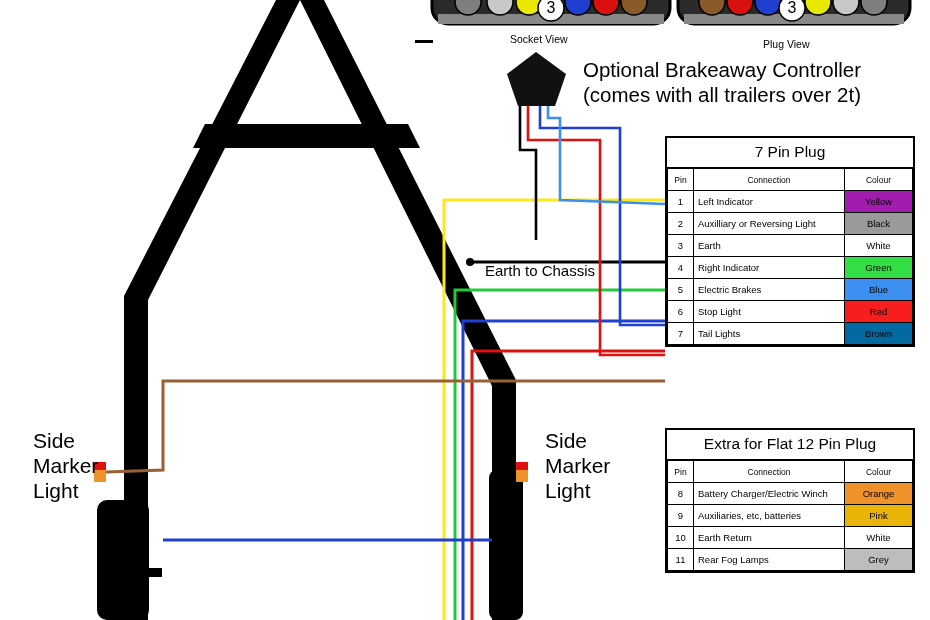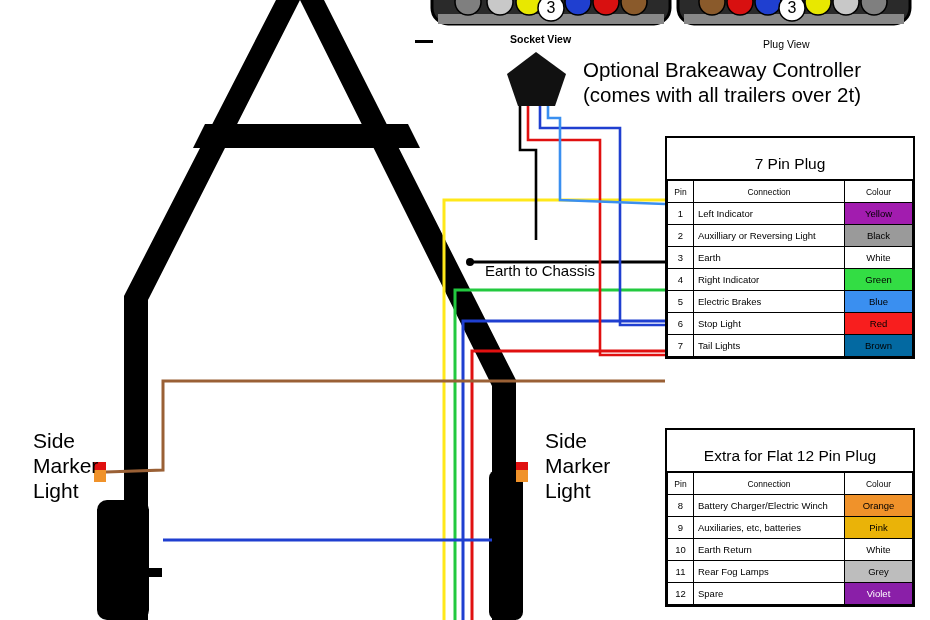--- a/index.html
+++ b/index.html
@@ -13,21 +13,21 @@
   #stage{position:absolute;left:0;top:0;width:930px;height:620px;}
   svg.layer{position:absolute;left:0;top:0;width:930px;height:620px;}
 
   
   .lbl{position:absolute;color:#000;}
   .brakeaway{
     left:583px;top:57px;width:340px;
     font-size:20.5px;line-height:25px;
   }
   .socket-view{
-    left:510px;top:33px;font-size:10.5px;font-weight:bold;
+    left:510px;top:33px;font-size:10.5px;
   }
   .plug-view{
     left:763px;top:38px;font-size:10.5px;
   }
   .earth-chassis{
     left:485px;top:262px;font-size:15px;
   }
   .side-left{
     left:33px;top:428px;font-size:21px;line-height:25px;
   }
@@ -43,21 +43,20 @@
     box-sizing:border-box;
   }
   #table-7pin{left:665px;top:136px;width:250px;}
   #table-12pin{left:665px;top:428px;width:250px;}
 
   .tbl .title{
     text-align:center;
     font-size:15.5px;
     padding:5px 0 6px 0;
     border-bottom:1.5px solid #000;
-    margin-top:12px;
   }
   .tbl table{
     border-collapse:collapse;
     width:100%;
     font-size:9.5px;
     table-layout:fixed;
   }
   .tbl th,.tbl td{
     border:1px solid #000;
     padding:0 4px;
@@ -262,22 +261,17 @@
           <tr>
             <td class="col-pin">10</td>
             <td class="col-conn">Earth Return</td>
             <td class="col-col" style="background: rgb(255, 255, 255); color: rgb(0, 0, 0);">White</td>
           </tr>
           <tr>
             <td class="col-pin">11</td>
             <td class="col-conn">Rear Fog Lamps</td>
             <td class="col-col" style="background: rgb(189, 189, 189); color: rgb(0, 0, 0);">Grey</td>
           </tr>
-          <tr>
-            <td class="col-pin">12</td>
-            <td class="col-conn">Spare</td>
-            <td class="col-col" style="background: rgb(138, 31, 168); color: rgb(255, 255, 255);">Violet</td>
-          </tr>
         </tbody>
     </table>
   </div>
 
 </div>
 
 </body></html>

